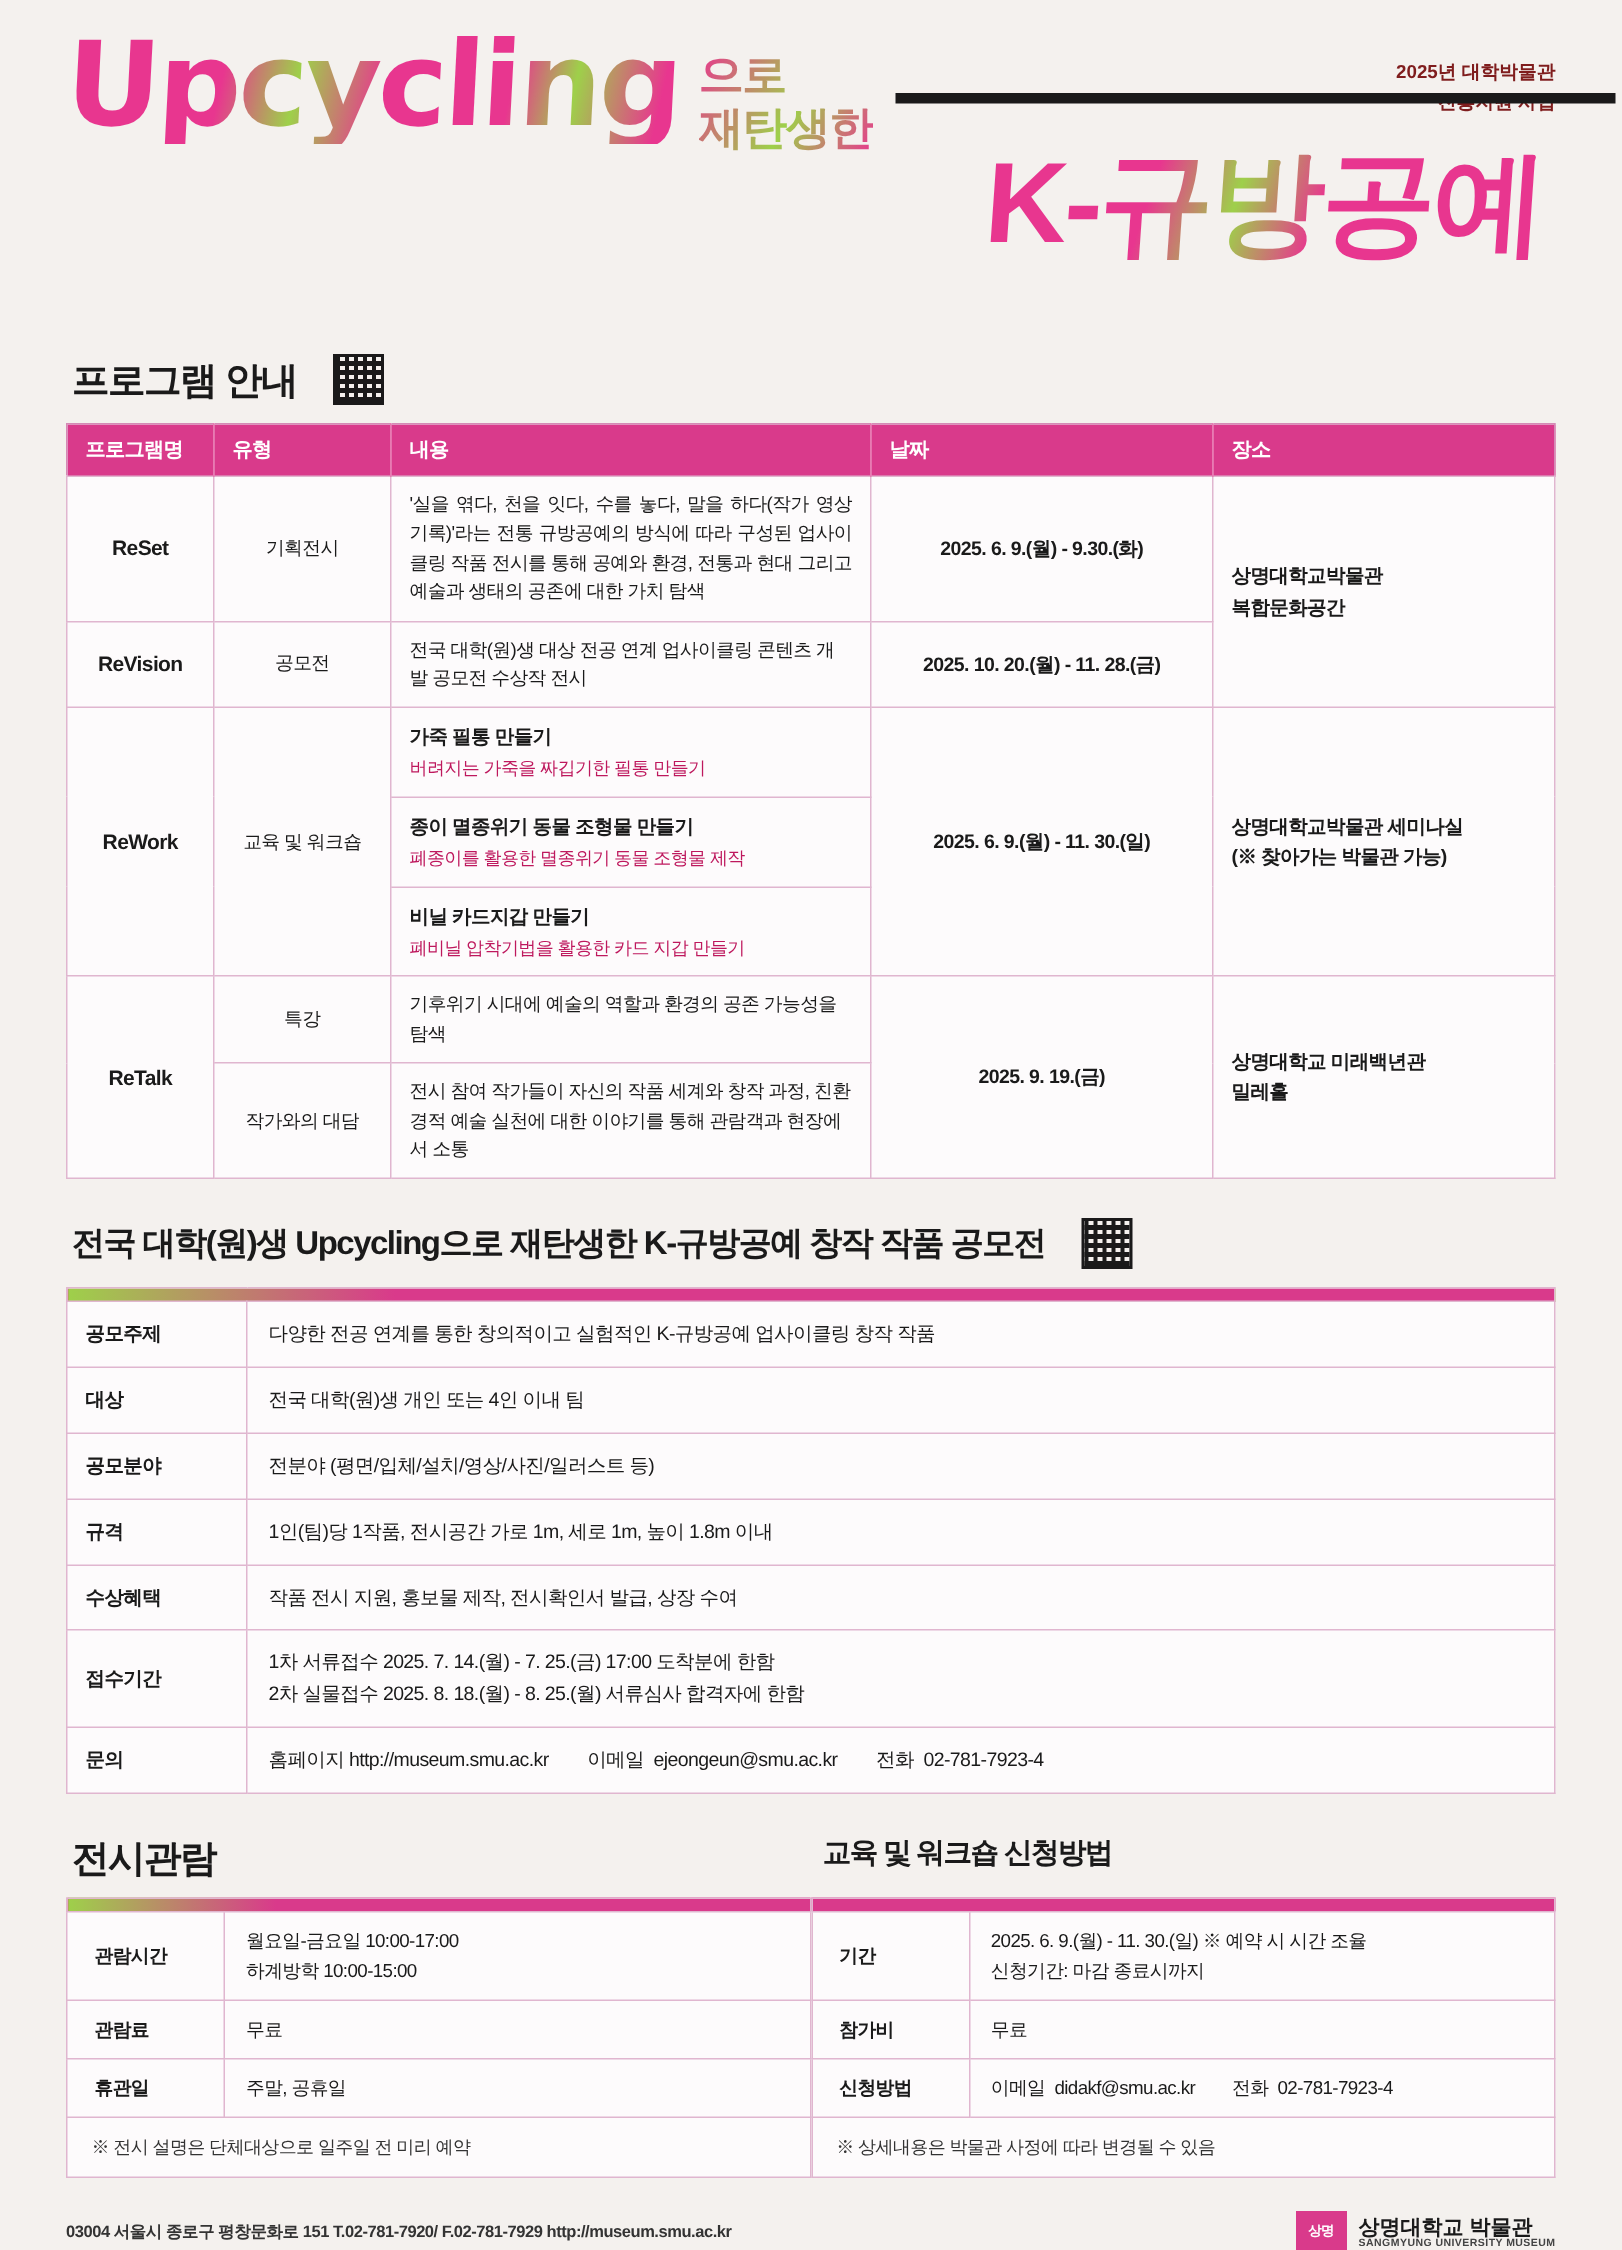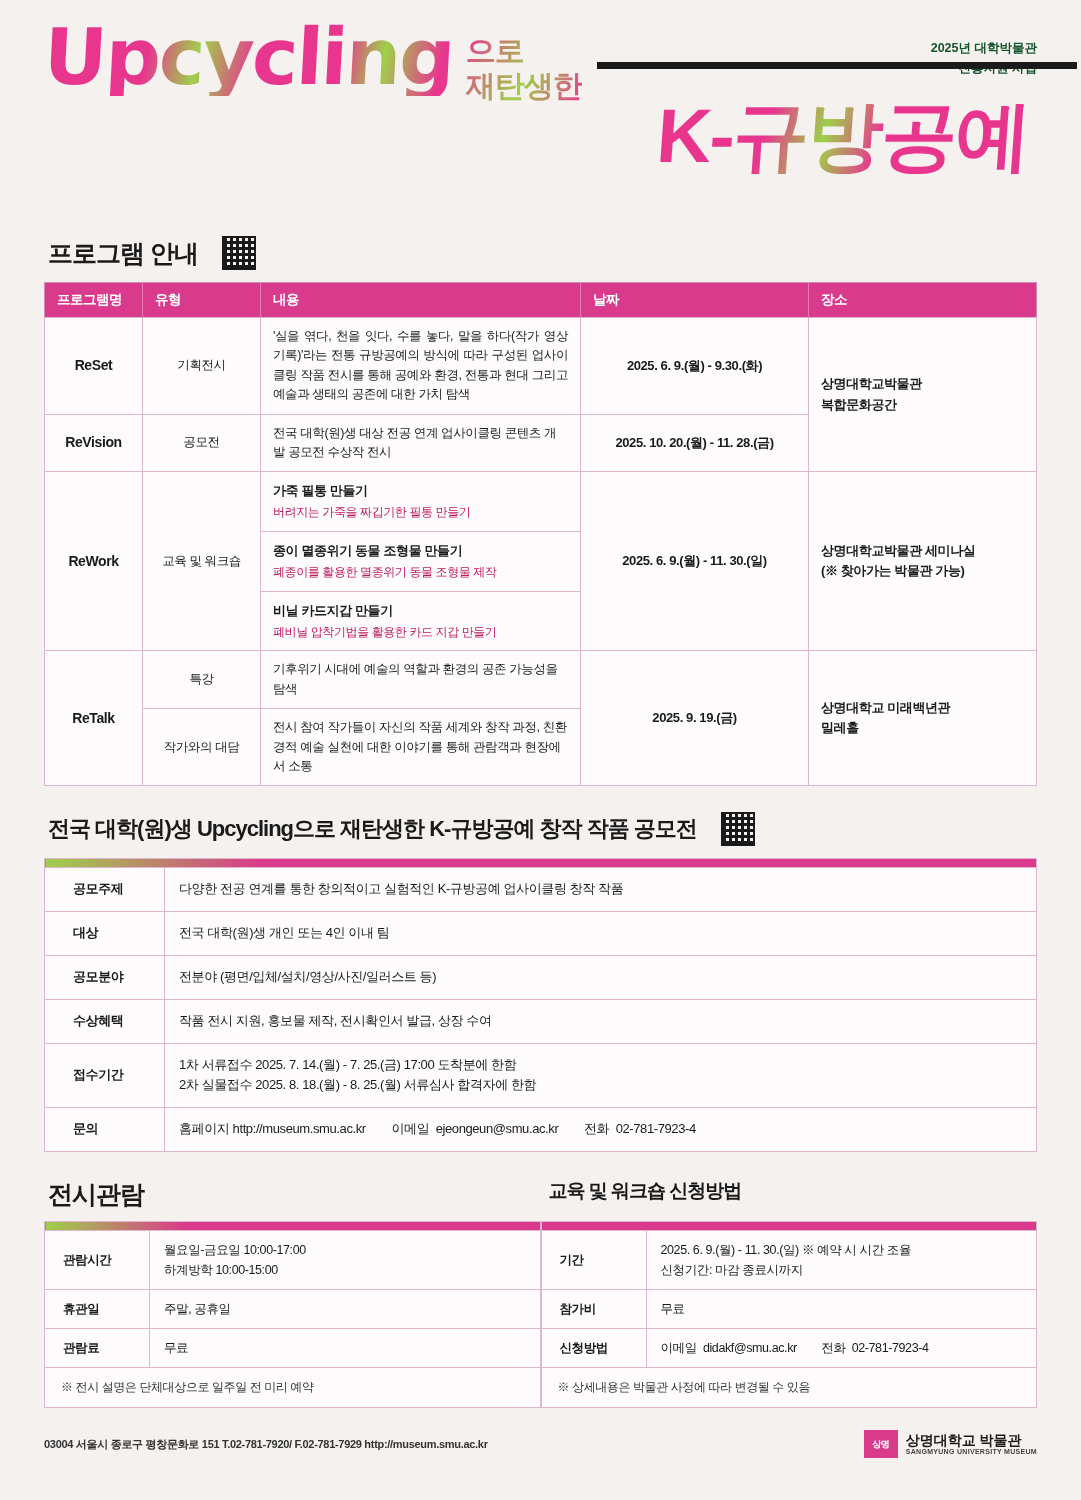--- a/index.html
+++ b/index.html
@@ -12,21 +12,21 @@
     color: #1a1a1a;
     position: relative;
     overflow: hidden;
   }
   .page { position: relative; width: 1081px; height: 1500px; padding: 0 44px; }
 
   
   .header { position: relative; height: 232px; }
   .topright {
     position: absolute; right: 0; top: 38px; text-align: right;
-    font-size: 12.5px; line-height: 1.6; color: #14532d; font-weight: 600;
+    font-size: 12.5px; line-height: 1.6; color: #7f1d1d; font-weight: 600;
   }
   .logo-wrap { position: relative; padding-top: 18px; }
   .logo-up {
     font-size: 78px; font-weight: 900; letter-spacing: -2px;
     font-family: "DejaVu Sans", sans-serif;
     background: linear-gradient(100deg, #e8368f 0%, #e8368f 26%, #9ed04a 38%, #e8368f 52%, #e8368f 72%, #9ed04a 82%, #e8368f 96%);
     -webkit-background-clip: text; background-clip: text; color: transparent;
     display: inline-block; line-height: 1; transform: skewX(-3deg);
     text-shadow: none;
   }
@@ -82,21 +82,21 @@
   .prog-table td.type { text-align: center; font-size: 12.5px; }
   .prog-table td.date { text-align: center; font-weight: 700; font-size: 13px; }
   .prog-table td.place { font-weight: 700; font-size: 13px; line-height: 1.6; }
   .wk-title { font-weight: 800; font-size: 13px; display: block; }
   .wk-desc { display: block; font-size: 12px; color: #be185d; margin-top: 2px; }
 
   
   .c-table { border: 1px solid #d48ab5; background: #fdfbfc; }
   .c-table .topbar td { padding: 0; height: 9px; background: linear-gradient(90deg, #9ed04a 0%, #d93a8b 22%, #d93a8b 100%); }
   .c-table td { border: 1px solid #e0b6cf; padding: 11px 14px; line-height: 1.6; letter-spacing: -0.4px; font-size: 13px; }
-  .c-table td.k { width: 120px; font-weight: 800; text-align: left; padding-left: 28px; }
+  .c-table td.k { width: 120px; font-weight: 800; text-align: left; padding-left: 12px; }
 
   
   .bottom-wrap { display: flex; gap: 0; }
   .bt { width: 50%; }
   .bt table { border: 1px solid #d48ab5; background: #fdfbfc; }
   .bt .topbar td { padding: 0; height: 9px; }
   .bt.left .topbar td { background: linear-gradient(90deg, #9ed04a 0%, #d93a8b 28%, #d93a8b 100%); }
   .bt.right .topbar td { background: #d93a8b; }
   .bt td { border: 1px solid #e0b6cf; padding: 9px 14px; line-height: 1.6; font-size: 12.5px; letter-spacing: -0.4px; }
   .bt td.k { width: 105px; font-weight: 800; padding-left: 18px; }
@@ -227,20 +227,24 @@
       </tr>
       <tr>
         <td class="k">대상</td>
         <td>전국 대학(원)생 개인 또는 4인 이내 팀</td>
       </tr>
       <tr>
         <td class="k">공모분야</td>
         <td>전분야 (평면/입체/설치/영상/사진/일러스트 등)</td>
       </tr>
       <tr>
+        <td class="k">규격</td>
+        <td>1인(팀)당 1작품, 전시공간 가로 1m, 세로 1m, 높이 1.8m 이내</td>
+      </tr>
+      <tr>
         <td class="k">수상혜택</td>
         <td>작품 전시 지원, 홍보물 제작, 전시확인서 발급, 상장 수여</td>
       </tr>
       <tr>
         <td class="k">접수기간</td>
         <td style="white-space:pre-line">1차 서류접수  2025. 7. 14.(월) - 7. 25.(금)  17:00 도착분에 한함
 2차 실물접수  2025. 8. 18.(월) - 8. 25.(월)  서류심사 합격자에 한함</td>
       </tr>
       <tr>
         <td class="k">문의</td>
@@ -260,26 +264,26 @@
         <tbody>
           <tr class="topbar">
               <td colspan="2"></td>
             </tr>
           <tr>
             <td class="k">관람시간</td>
             <td style="white-space:pre-line">월요일-금요일  10:00-17:00
 하계방학  10:00-15:00</td>
           </tr>
           <tr>
+            <td class="k">관람료</td>
+            <td>무료</td>
+          </tr>
+          <tr>
             <td class="k">휴관일</td>
             <td>주말, 공휴일</td>
-          </tr>
-          <tr>
-            <td class="k">관람료</td>
-            <td>무료</td>
           </tr>
           <tr class="note">
             <td colspan="2" class="small-note">※ 전시 설명은 단체대상으로 일주일 전 미리 예약</td>
           </tr>
         </tbody>
       </table>
     </div>
     <div class="bt right">
       <table>
         <tbody>

